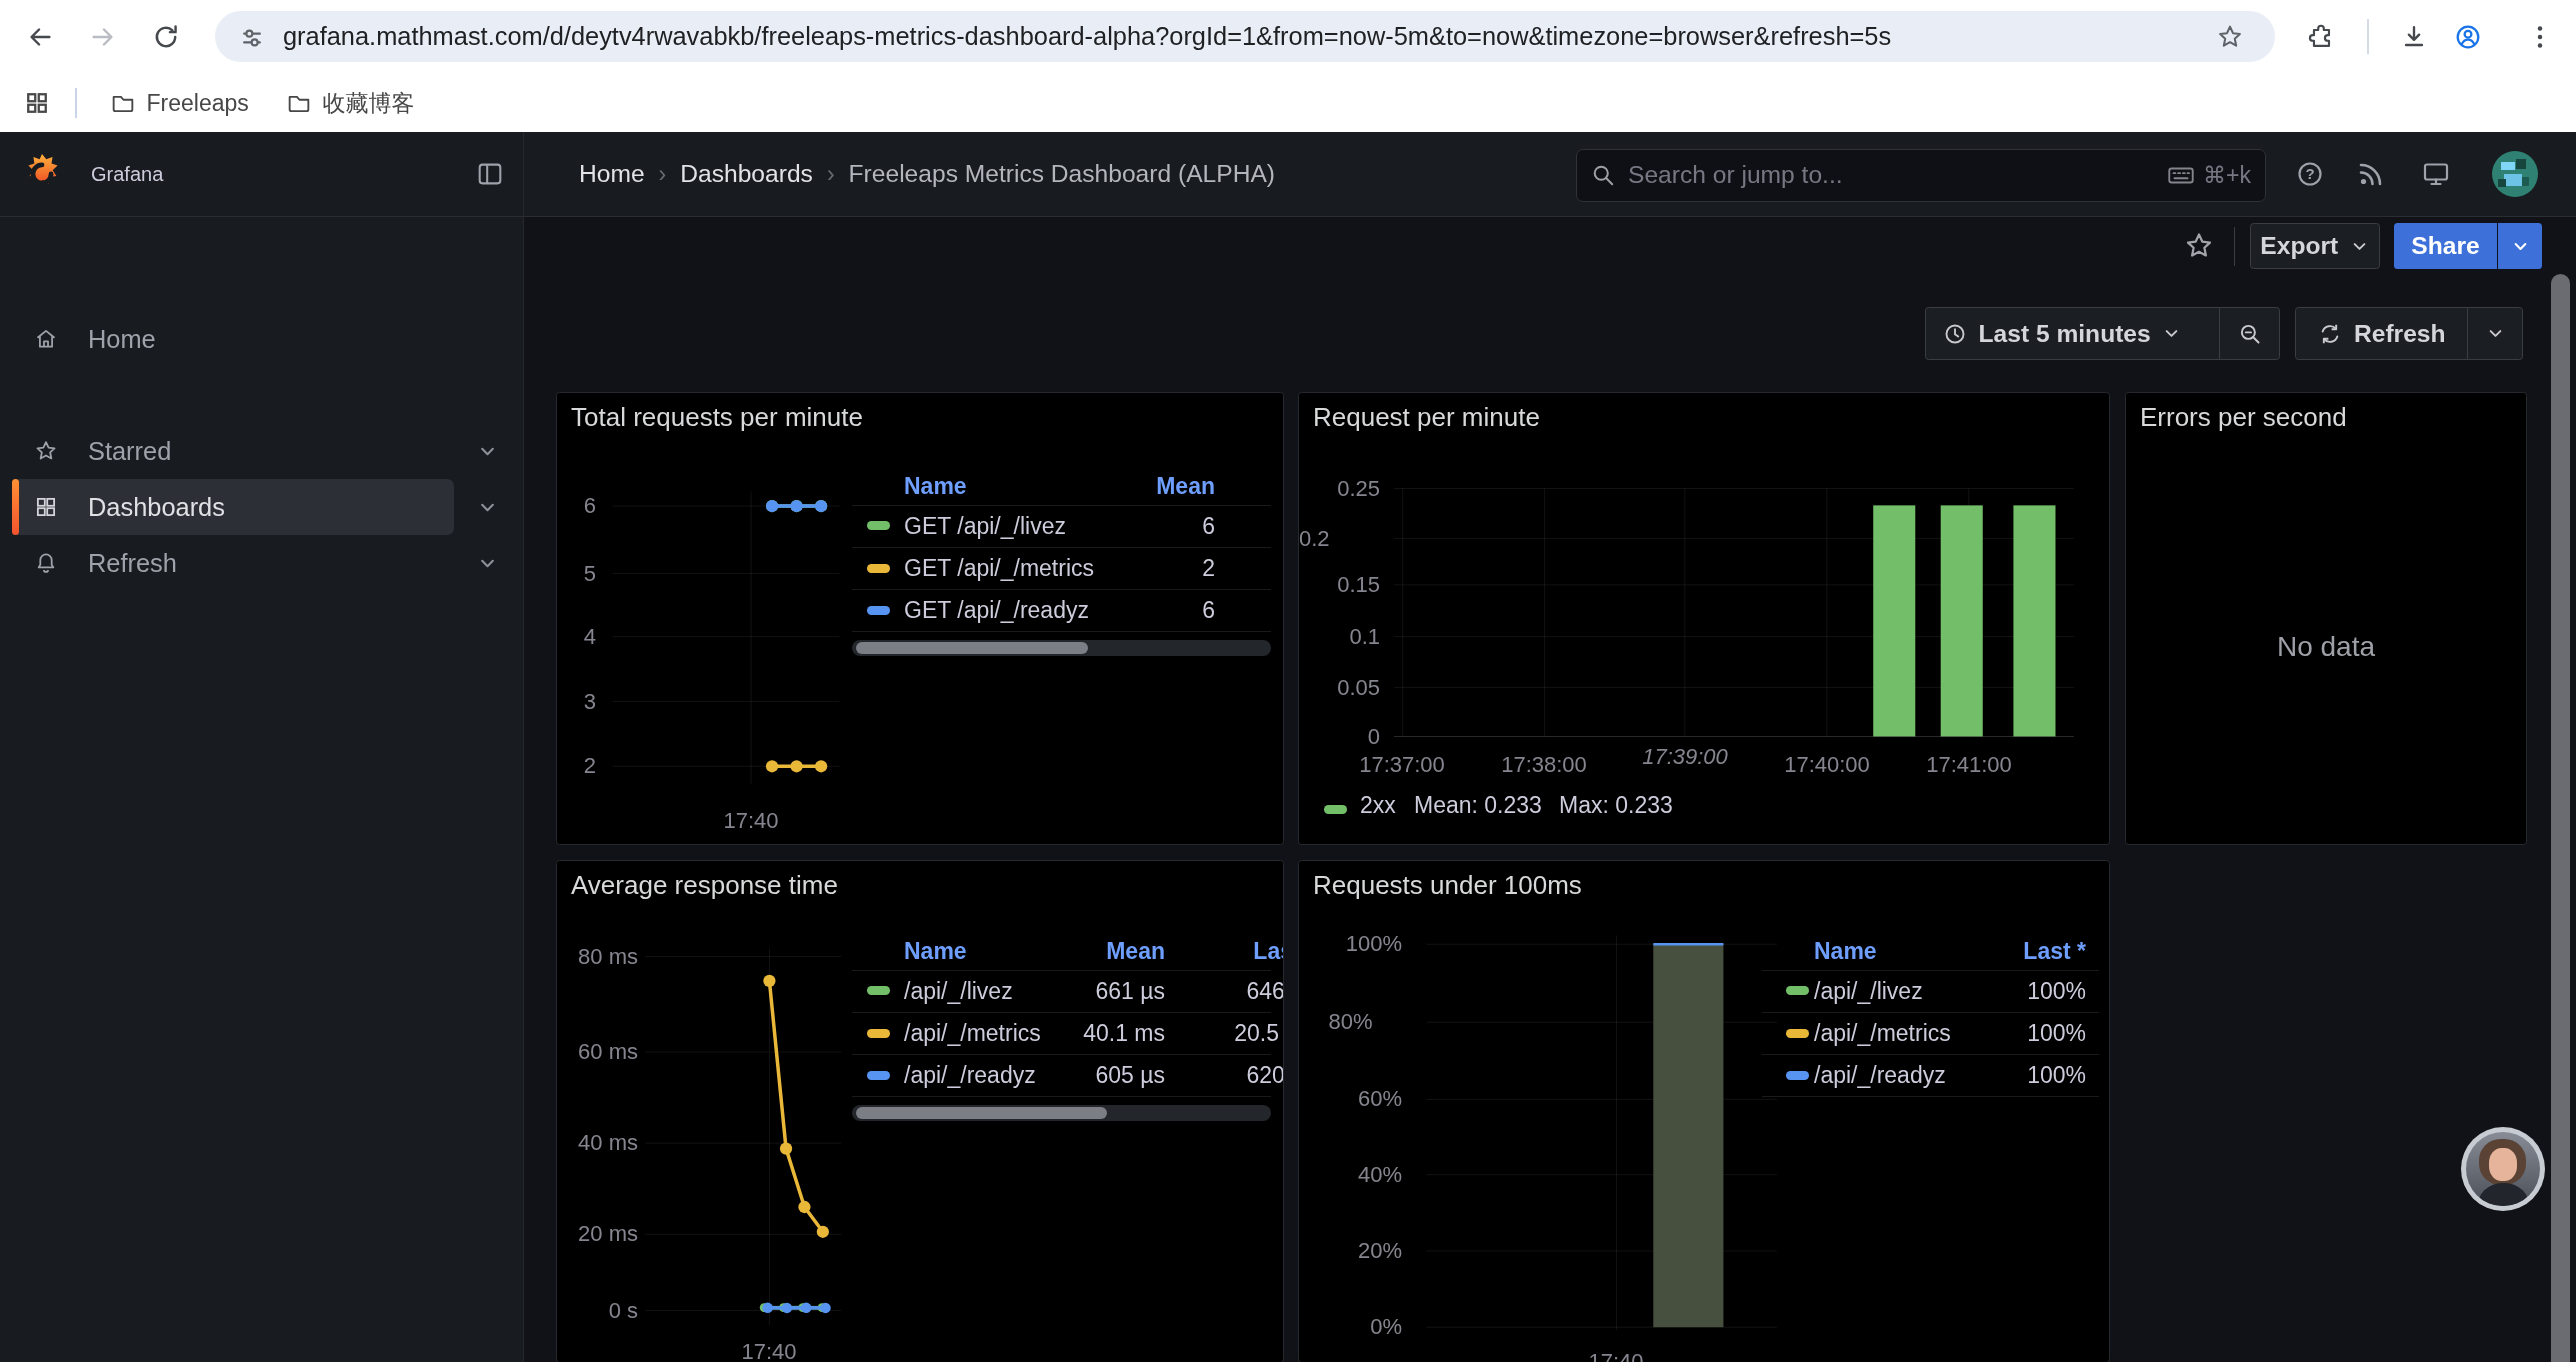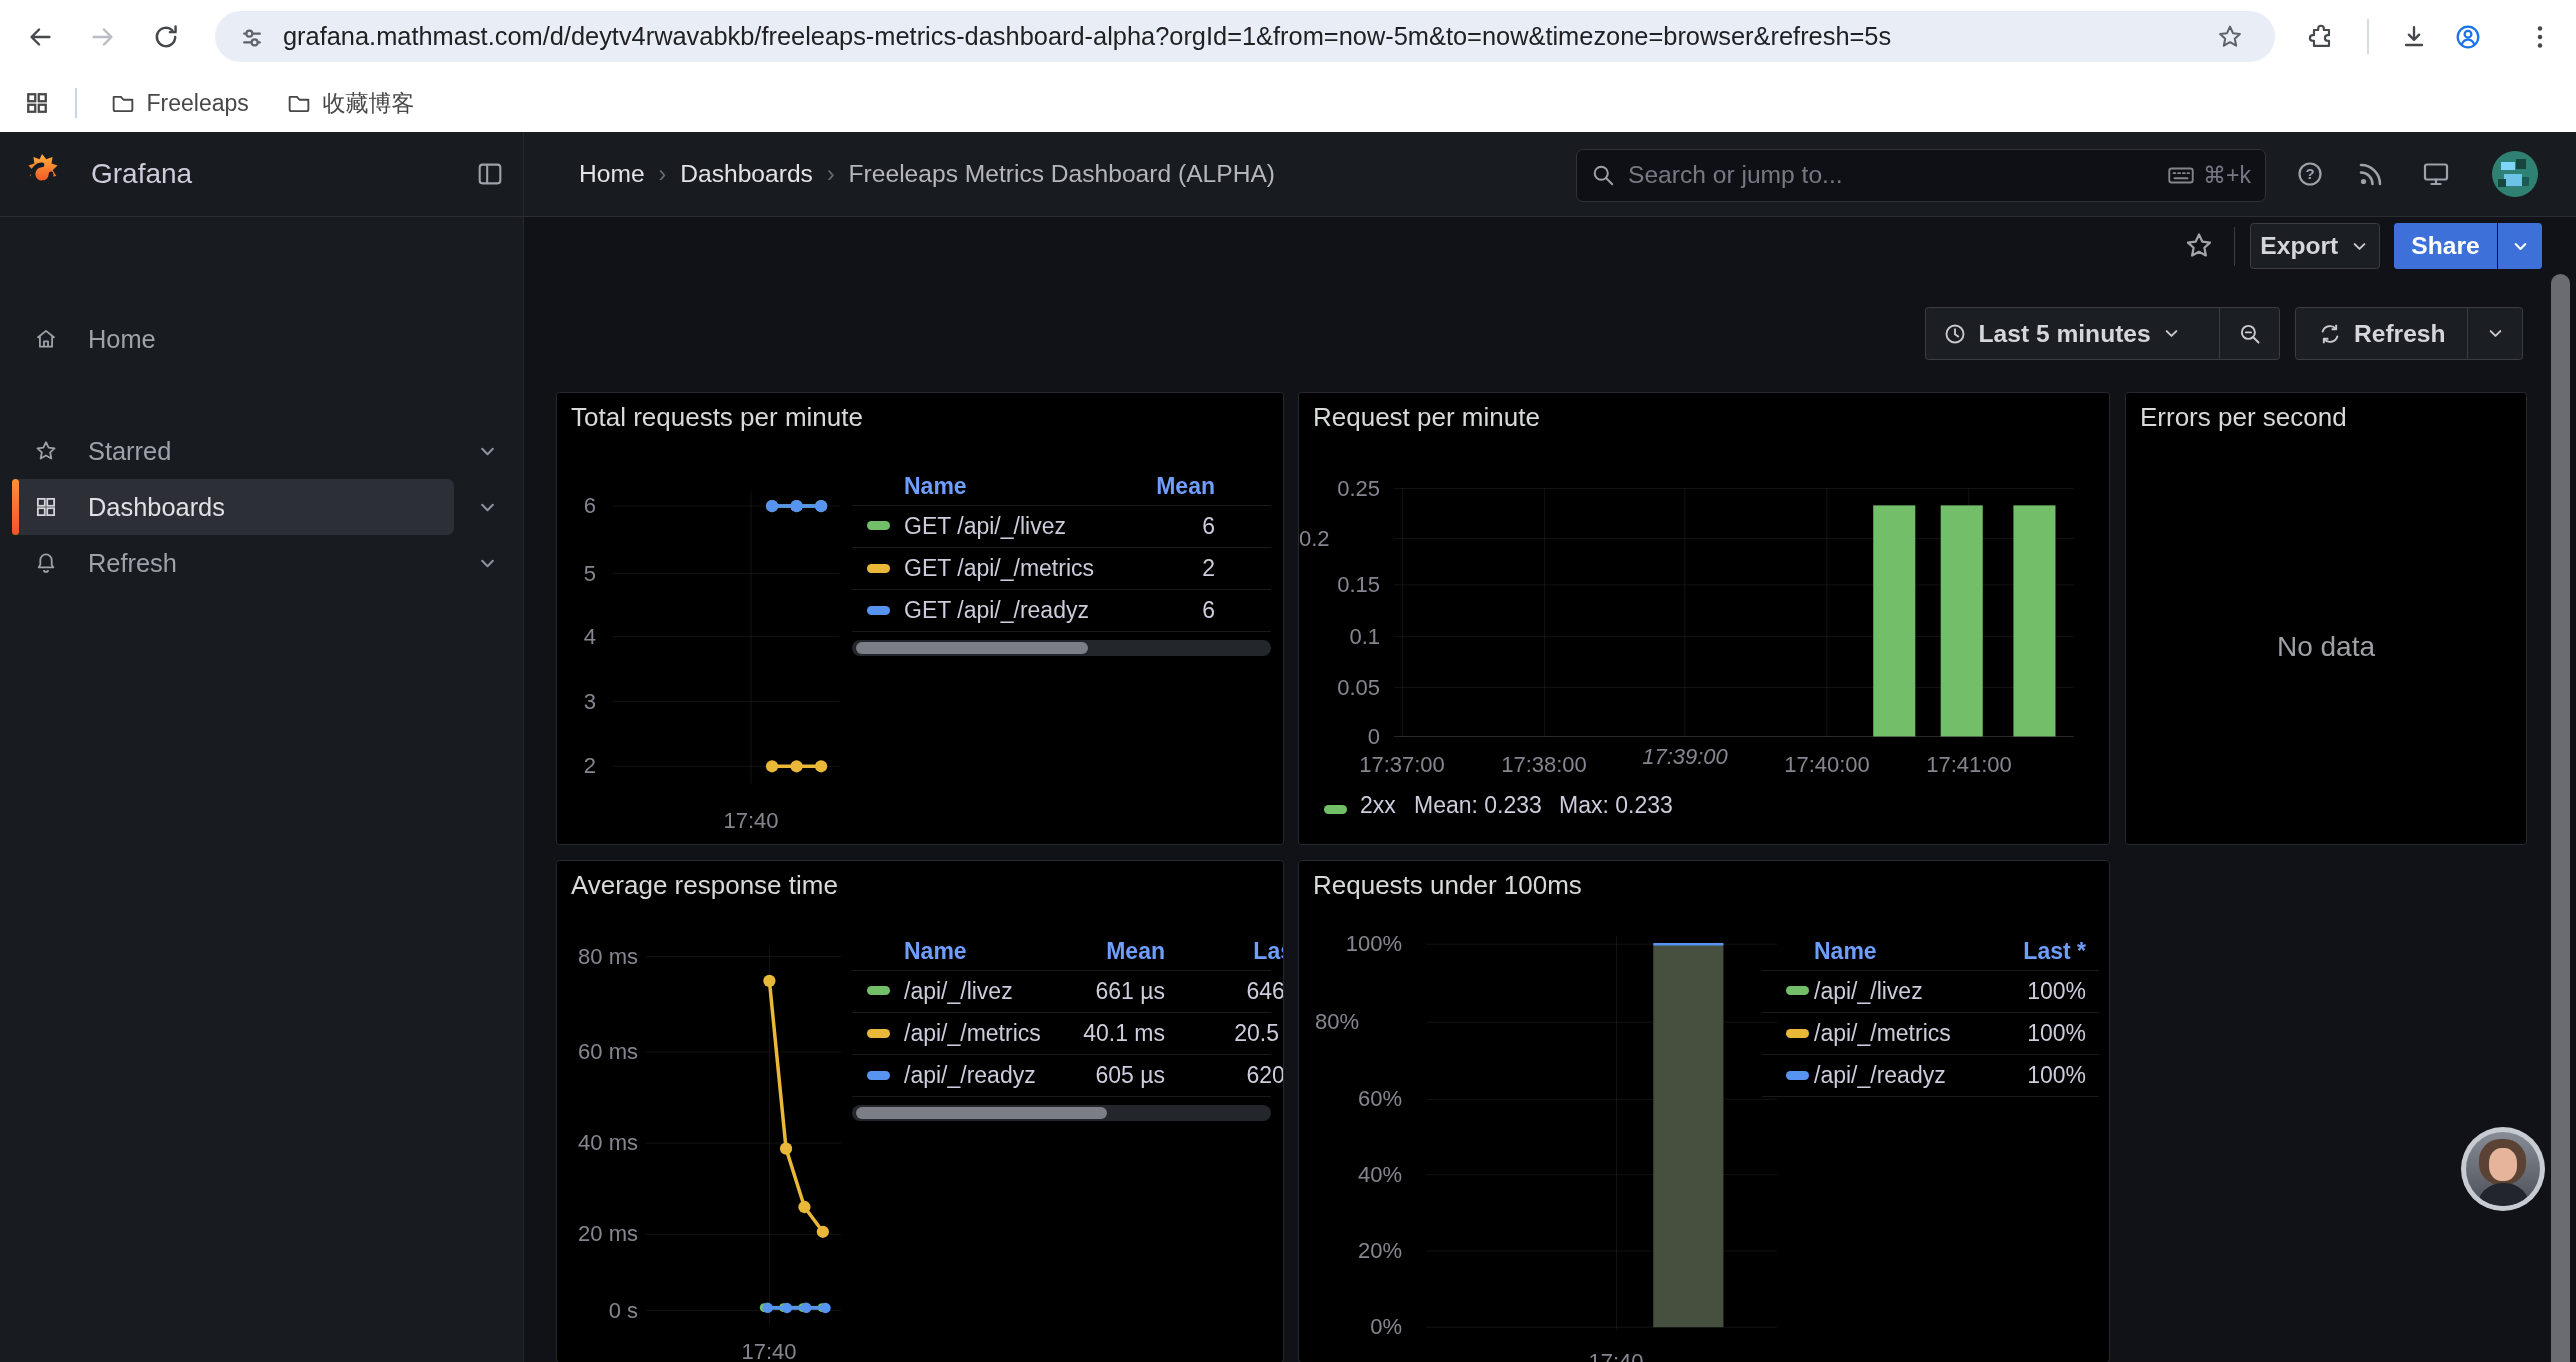--- a/index.html
+++ b/index.html
@@ -150,21 +150,21 @@
       <svg style="position:absolute;left:21px;top:21px;width:42px;height:42px" viewBox="0 0 44 44">
         <defs>
             <linearGradient id="glg" x1="0" y1="0" x2="0" y2="1">
               <stop offset="0" stop-color="#ffb23e"></stop>
               <stop offset="1" stop-color="#f04e23"></stop>
             </linearGradient>
           </defs>
         <path d="M22 1l4.5 5.5 6.5-2.2-1 6.6 6.3 2.3-5.1 4.9 3.9 5.9-6.9 1.2-1.2 7-6-3.9-6 3.9-1.2-7-6.9-1.2 3.9-5.9-5.1-4.9 6.3-2.3-1-6.6 6.5 2.2z" fill="url(#glg)"></path>
         <path d="M22 12.5a9.5 9.5 0 1 0 9.5 9.5" fill="none" stroke="#181b1f" stroke-width="5" stroke-linecap="round"></path>
       </svg>
-      <div style="position:absolute;left:91px;top:0;height:84px;line-height:84px;font-size:28px;color:#ccccdc;cursor:pointer">Grafana</div>
+      <div style="position:absolute;left:91px;top:0;height:84px;line-height:84px;font-size:20px;color:#ccccdc;cursor:pointer">Grafana</div>
       <svg style="position:absolute;left:475px;top:27px;width:30px;height:30px" viewBox="0 0 32 32">
           <rect x="5" y="6" width="22" height="20" rx="3" fill="none" stroke="#a0a2ab" stroke-width="2.2"></rect>
           <path d="M13 6v20" stroke="#a0a2ab" stroke-width="2.2"></path>
         </svg>
       <div class="vdiv"></div>
 
       <div id="breadcrumb">
         <span class="bc-link">Home</span>
         <span class="bc-sep">›</span>
         <span class="bc-link">Dashboards</span>
@@ -454,21 +454,21 @@
           <line x1="145" y1="184" x2="545" y2="184" stroke="rgba(204,204,220,0.10)"></line>
           <line x1="145" y1="272" x2="545" y2="272" stroke="rgba(204,204,220,0.10)"></line>
           <line x1="145" y1="358" x2="545" y2="358" stroke="rgba(204,204,220,0.10)"></line>
           <line x1="145" y1="445" x2="545" y2="445" stroke="rgba(204,204,220,0.10)"></line>
           <line x1="145" y1="532" x2="545" y2="532" stroke="rgba(204,204,220,0.10)"></line>
           <line x1="362" y1="85" x2="362" y2="535" stroke="rgba(204,204,220,0.10)"></line>
           <rect x="404" y="95" width="80" height="437" fill="#47503f"></rect>
           <line x1="404" y1="95" x2="484" y2="95" stroke="#5794F2" stroke-width="3"></line>
         </svg>
     <div class="tick" style="left: 0px; top: 69px; width: 103px; text-align: right;">100%</div>
-        <div class="tick" style="left: 16px; top: 147px; width: 103px; text-align: left;">80%</div>
+        <div class="tick" style="left: 0px; top: 147px; width: 103px; text-align: center;">80%</div>
         <div class="tick" style="left: 0px; top: 224px; width: 103px; text-align: right;">60%</div>
         <div class="tick" style="left: 0px; top: 300px; width: 103px; text-align: right;">40%</div>
         <div class="tick" style="left: 0px; top: 376px; width: 103px; text-align: right;">20%</div>
         <div class="tick" style="left: 0px; top: 452px; width: 103px; text-align: right;">0%</div>
         <div class="tick" style="left: 247px; top: 487px; width: 140px; text-align: center;">17:40</div>
         <div class="legend" style="left: 456px; top: 72px; width: 356px;">
           <div class="lg-h" style="top: 0px; height: 37px; line-height: 37px; left: 59px;">Name</div>
           <div class="lg-h" style="top: 0px; height: 37px; line-height: 37px; left: 191px; width: 140px; text-align: right;">Last *</div>
           <div class="lg-sep" style="left: 7px; top: 37px; width: 337px;"></div>
           <div class="lg-sep" style="left: 7px; top: 79px; width: 337px;"></div>

